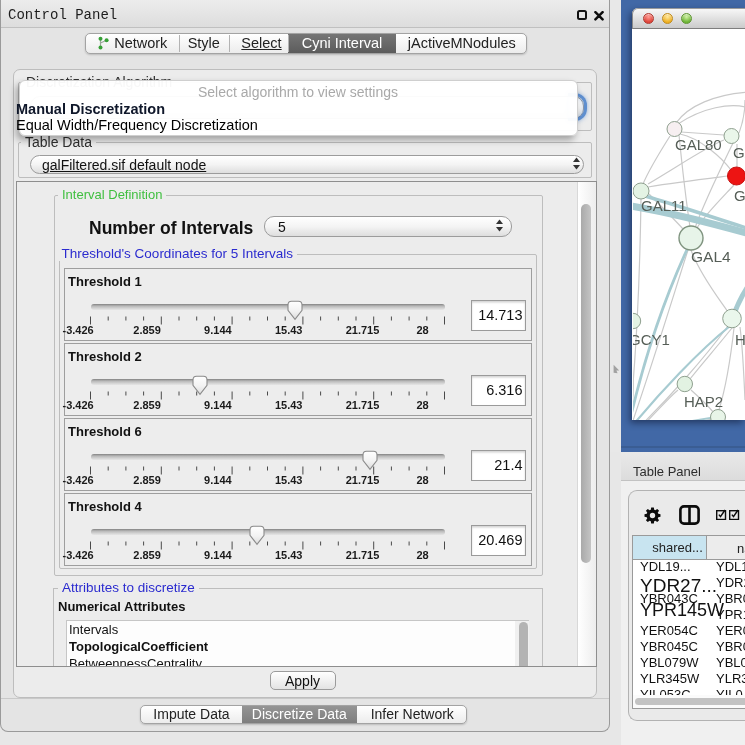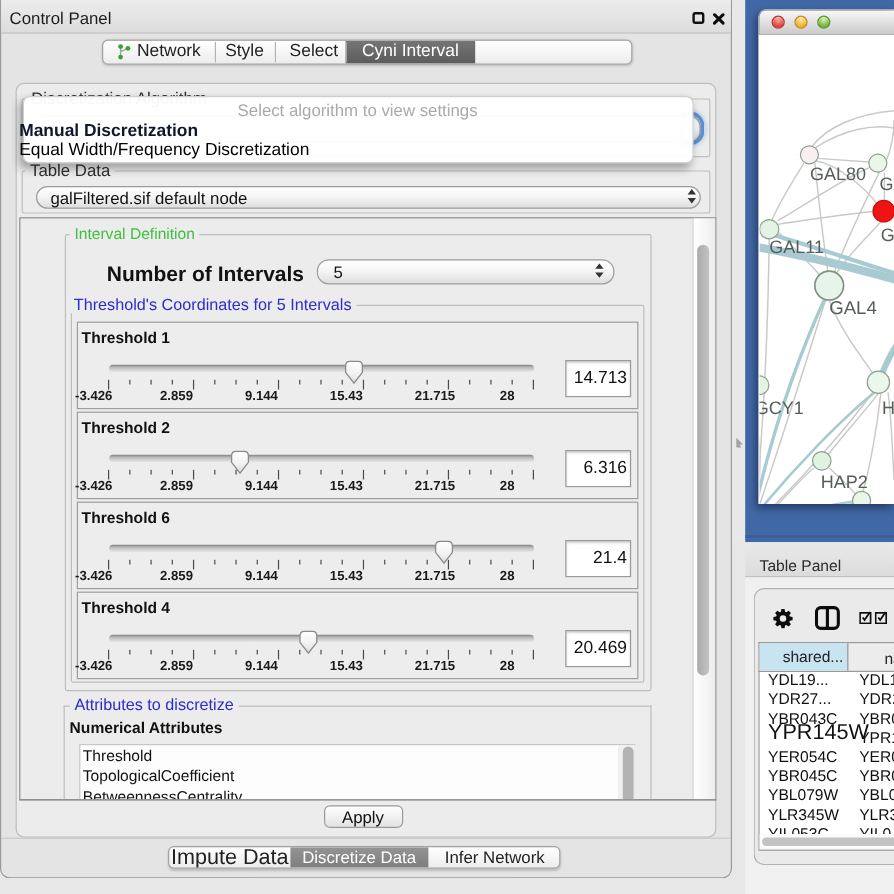--- a/index.html
+++ b/index.html
@@ -110,21 +110,21 @@
  border:1px solid #9a9a9a;border-right:none;"></div>
 <div class="a" style="left:633px;top:536px;width:74px;height:22.5px;background:#c8e4f0;
  border-right:1px solid #9a9a9a;font-size:13px;color:#222;display:flex;align-items:center;
  justify-content:center;padding-left:16px;">shared...</div>
 <div class="a" style="left:737px;top:541px;font-size:13px;color:#222;">na</div>
 <div class="a" style="left:632px;top:559.5px;width:121px;height:148.5px;background:#ffffff;
  border-left:1px solid #9a9a9a;"></div>
 <div class="a" style="left:633px;top:559.5px;width:112px;height:135px;overflow:hidden;">
 <div class="row" style="left:7px;top:-0.2px;font-size:13px;">YDL19...</div>
 <div class="row" style="left:83px;top:-0.2px;font-size:13px;">YDL1</div>
-<div class="row" style="left:7px;top:15.8px;font-size:13px;">YDR27...</div>
+<div class="row" style="left:7px;top:15.8px;font-size:19px;">YDR27...</div>
 <div class="row" style="left:83px;top:15.8px;font-size:13px;">YDR2</div>
 <div class="row" style="left:7px;top:31.7px;font-size:13px;">YBR043C</div>
 <div class="row" style="left:83px;top:31.7px;font-size:13px;">YBR0</div>
 <div class="row" style="left:7px;top:40px;font-size:18px;">YPR145W</div>
 <div class="row" style="left:83px;top:47.7px;font-size:13px;">YPR1</div>
 <div class="row" style="left:7px;top:63.6px;font-size:13px;">YER054C</div>
 <div class="row" style="left:83px;top:63.6px;font-size:13px;">YER0</div>
 <div class="row" style="left:7px;top:79.6px;font-size:13px;">YBR045C</div>
 <div class="row" style="left:83px;top:79.6px;font-size:13px;">YBR0</div>
 <div class="row" style="left:7px;top:95.5px;font-size:13px;">YBL079W</div>
@@ -135,54 +135,55 @@
 <div class="row" style="left:83px;top:127.4px;font-size:13px;">YIL0</div>
 </div>
 <div class="a" style="left:633px;top:695px;width:120px;height:12.5px;background:#fbfbfb;"></div>
 <div class="a" style="left:635px;top:697.8px;width:118px;height:7.5px;background:#c3c3c3;
  border-radius:4px 0 0 4px;"></div>
 <div class="a" style="left:632px;top:707.5px;width:121px;height:1px;background:#9a9a9a;"></div>
 <div class="a" style="left:0;top:0;width:610px;height:732px;background:#e4e4e4;
  border:1px solid #9a9a9a;border-top:none;border-radius:0 0 8px 8px;"></div>
 <div class="a" style="left:1px;top:0;width:608px;height:28px;
  background:linear-gradient(180deg,#ececec,#dddddd);border-bottom:1px solid #c0c0c0;"></div>
-<div class="a" style="left:8px;top:6.5px;font-size:14px;color:#1c1c1c;">Control Panel</div>
+<div class="a" style="left:8px;top:6.5px;font-size:14px;color:#1c1c1c;font-family:Liberation Mono, monospace;">Control Panel</div>
 <div class="a" style="left:576.5px;top:10px;width:10.5px;height:10px;border:2px solid #111;
  border-radius:2.5px;"></div>
 <svg class="a" style="left:594px;top:11px;" width="10" height="9.5" viewBox="0 0 10 9.5">
 <path d="M1.4,1.2 L8.6,8.3 M8.6,1.2 L1.4,8.3" stroke="#0d0d0d" stroke-width="2.5" stroke-linecap="round"></path>
   </svg>
 <div class="a" style="left:85px;top:32.5px;width:441.5px;height:21.5px;border-radius:5px;
  border:1px solid #a3a3a3;background:linear-gradient(180deg,#ffffff,#ececec);
  box-shadow:0 1px 2px rgba(0,0,0,.18);overflow:hidden;">
 <div class="seg" style="left:0.0px;width:92.5px;font-size:14.5px;color:#222;"><svg width="13" height="15" viewBox="0 0 13 15" style="margin-right:4px;">
         <path d="M3.5,3 L3.5,11 M3.5,7 L9,4.5" stroke="#9aa89a" stroke-width="1.2" fill="none"></path>
         <circle cx="3.5" cy="2.8" r="2" fill="#37a037"></circle>
         <circle cx="3.5" cy="11.6" r="2" fill="#37a037"></circle>
         <circle cx="9.6" cy="4.3" r="2" fill="#37a037"></circle>
       </svg>Network</div>
 <div class="seg" style="left:92.5px;width:50.5px;font-size:14.5px;color:#222;">Style</div>
-<div class="seg" style="left:143.0px;width:65px;font-size:14.5px;color:#222;">Select</div>
+<div class="seg" style="left:143.0px;width:65px;font-size:14.5px;color:#222;text-decoration:underline;">Select</div>
 <div class="seg" style="left:202.0px;width:108.0px;font-size:14.5px;color:#222;background:linear-gradient(180deg,#757575,#5c5c5c);color:#fff;">Cyni Interval</div>
+<div class="seg" style="left:310.0px;width:131.5px;font-size:14.5px;color:#222;">jActiveMNodules</div>
 <div class="segsep" style="left:92.5px;"></div>
 <div class="segsep" style="left:143.0px;"></div>
 <div class="segsep" style="left:202.0px;"></div>
 </div>
 <div class="a" style="left:13px;top:68.5px;width:584px;height:629px;background:#ececec;
  border:1px solid #bdbdbd;border-radius:7px;"></div>
 <div class="grp" style="left:17.5px;top:82px;width:574.5px;height:49px;"></div>
 <div class="a" style="left:26px;top:74px;font-size:14px;color:#2f2f2f;">Discretization Algorithm</div>
 <div class="combo" style="left:30px;top:95.5px;width:554px;height:23.5px;"></div>
 <div class="a" style="left:568px;top:93px;width:19px;height:28px;
  border:3px solid rgba(60,120,200,.8);border-left:none;border-radius:0 12px 12px 0;
  box-shadow:0 0 4px rgba(70,130,210,.55), inset 0 0 4px rgba(70,130,210,.45);"></div>
 <div class="grp" style="left:17.5px;top:141.5px;width:574.5px;height:36px;"></div>
 <div class="glab" style="left:21px;top:133.5px;font-size:14px;color:#2f2f2f;">Table Data</div>
 <div class="combo" style="left:30px;top:154.5px;width:554px;height:19px;"></div>
-<div class="a" style="left:42px;top:156.5px;font-size:14px;color:#111;">galFiltered.sif default node</div>
+<div class="a" style="left:42px;top:156.5px;font-size:14px;color:#111;text-decoration:underline;">galFiltered.sif default node</div>
 <svg class="a" style="left:572px;top:157px;" width="9" height="13" viewBox="0 0 9 13">
 <path d="M4.5,0.5 L8,5 L1,5 Z" fill="#333"></path>
     <path d="M4.5,12.5 L8,8 L1,8 Z" fill="#333"></path>
   </svg>
 <div class="a" style="left:15.5px;top:181px;width:581px;height:485.5px;background:#ececec;
  border:1px solid #8e8e8e;"></div>
 <div class="a" style="left:577px;top:182px;width:18.5px;height:483.5px;
  background:linear-gradient(90deg,#ffffff 0%,#f8f8f8 40%,#ededed 100%);
  border-left:1px solid #d8d8d8;"></div>
 <div class="a" style="left:580.5px;top:204px;width:10px;height:359px;border-radius:5px;
@@ -380,36 +381,36 @@
 <path d="M2,5 Q2,1.2 5.5,1.2 L12.5,1.2 Q16,1.2 16,5 L16,10.3 L9,19.3 L2,10.3 Z" fill="url(#tg492)" stroke="#8a8a8a" stroke-width="1.1"></path>
   </svg>
 <div class="a" style="left:471px;top:525.0px;width:55px;height:31px;background:#fff;
  border:1px solid #9a9a9a;box-shadow:inset 0 1.5px 2px rgba(0,0,0,.18);font-size:14.5px;color:#111;
  text-align:right;line-height:29px;padding-right:2.5px;">20.469</div>
 <div class="a" style="left:52.5px;top:588px;width:490px;height:77.5px;border:1px solid #bdbdbd;border-bottom:none;position:absolute;"></div>
 <div class="glab" style="left:58px;top:580px;font-size:13.5px;color:#2b2bcf;">Attributes to discretize</div>
 <div class="a" style="left:58px;top:599px;font-size:13px;font-weight:bold;color:#111;">Numerical Attributes</div>
 <div class="a" style="left:65.5px;top:619.5px;width:463px;height:46px;background:#fdfdfd;
  border:1px solid #c6c6c6;border-bottom:none;overflow:hidden;">
-<div class="a" style="left:2.5px;top:1.0px;font-size:13px;color:#111;">Threshold</div>
-<div class="a" style="left:2.5px;top:18.0px;font-size:13px;color:#111;">TopologicalCoefficient</div>
+<div class="a" style="left:2.5px;top:1.0px;font-size:13px;color:#111;">Intervals</div>
+<div class="a" style="left:2.5px;top:18.0px;font-size:13px;color:#111;font-weight:bold;">TopologicalCoefficient</div>
 <div class="a" style="left:2.5px;top:35.0px;font-size:13px;color:#111;">BetweennessCentrality</div>
 </div>
 <div class="a" style="left:515px;top:620.5px;width:14px;height:45px;background:#f0f0f0;"></div>
 <div class="a" style="left:518.5px;top:622px;width:9px;height:44px;background:#b3b3b3;
  border-radius:4.5px 4.5px 0 0;"></div>
 <div class="a" style="left:15.5px;top:665.5px;width:581px;height:1px;background:#8e8e8e;"></div>
 <div class="a" style="left:269.5px;top:671px;width:66px;height:19px;border-radius:5px;
  background:linear-gradient(180deg,#ffffff,#e3e3e3);border:1px solid #9b9b9b;font-size:14px;color:#111;
  display:flex;align-items:center;justify-content:center;">Apply</div>
 <div class="a" style="left:1px;top:697.5px;width:608px;height:1px;background:#c9c9c9;"></div>
 <div class="a" style="left:140px;top:704.5px;width:327px;height:19px;border-radius:5px;
  border:1px solid #a3a3a3;background:linear-gradient(180deg,#ffffff,#ececec);
  box-shadow:0 1px 2px rgba(0,0,0,.18);overflow:hidden;">
-<div class="seg" style="left:0.0px;width:101.0px;font-size:18px;color:#222;">Impute Data</div>
+<div class="seg" style="left:0.0px;width:101.0px;font-size:14px;color:#222;">Impute Data</div>
 <div class="seg" style="left:101.0px;width:114.5px;font-size:14px;color:#222;background:linear-gradient(180deg,#949494,#7e7e7e);color:#fff;">Discretize Data</div>
 <div class="seg" style="left:215.5px;width:111.5px;font-size:14px;color:#222;">Infer Network</div>
 </div>
 <div class="a" style="left:18.5px;top:80px;width:559px;height:55.5px;
  background:rgba(255,255,255,.96);border:1px solid #cfcfcf;border-radius:6px;
  box-shadow:-3px 4px 7px rgba(0,0,0,.32);"></div>
 <div class="a" style="left:18.5px;top:84px;width:559px;text-align:center;font-size:14px;
  color:#a9a9a9;">Select algorithm to view settings</div>
 <div class="a" style="left:16px;top:100.5px;font-size:14.5px;font-weight:bold;color:#0f172a;">Manual Discretization</div>
 <div class="a" style="left:16px;top:117px;font-size:14.5px;color:#000;">Equal Width/Frequency Discretization</div>

